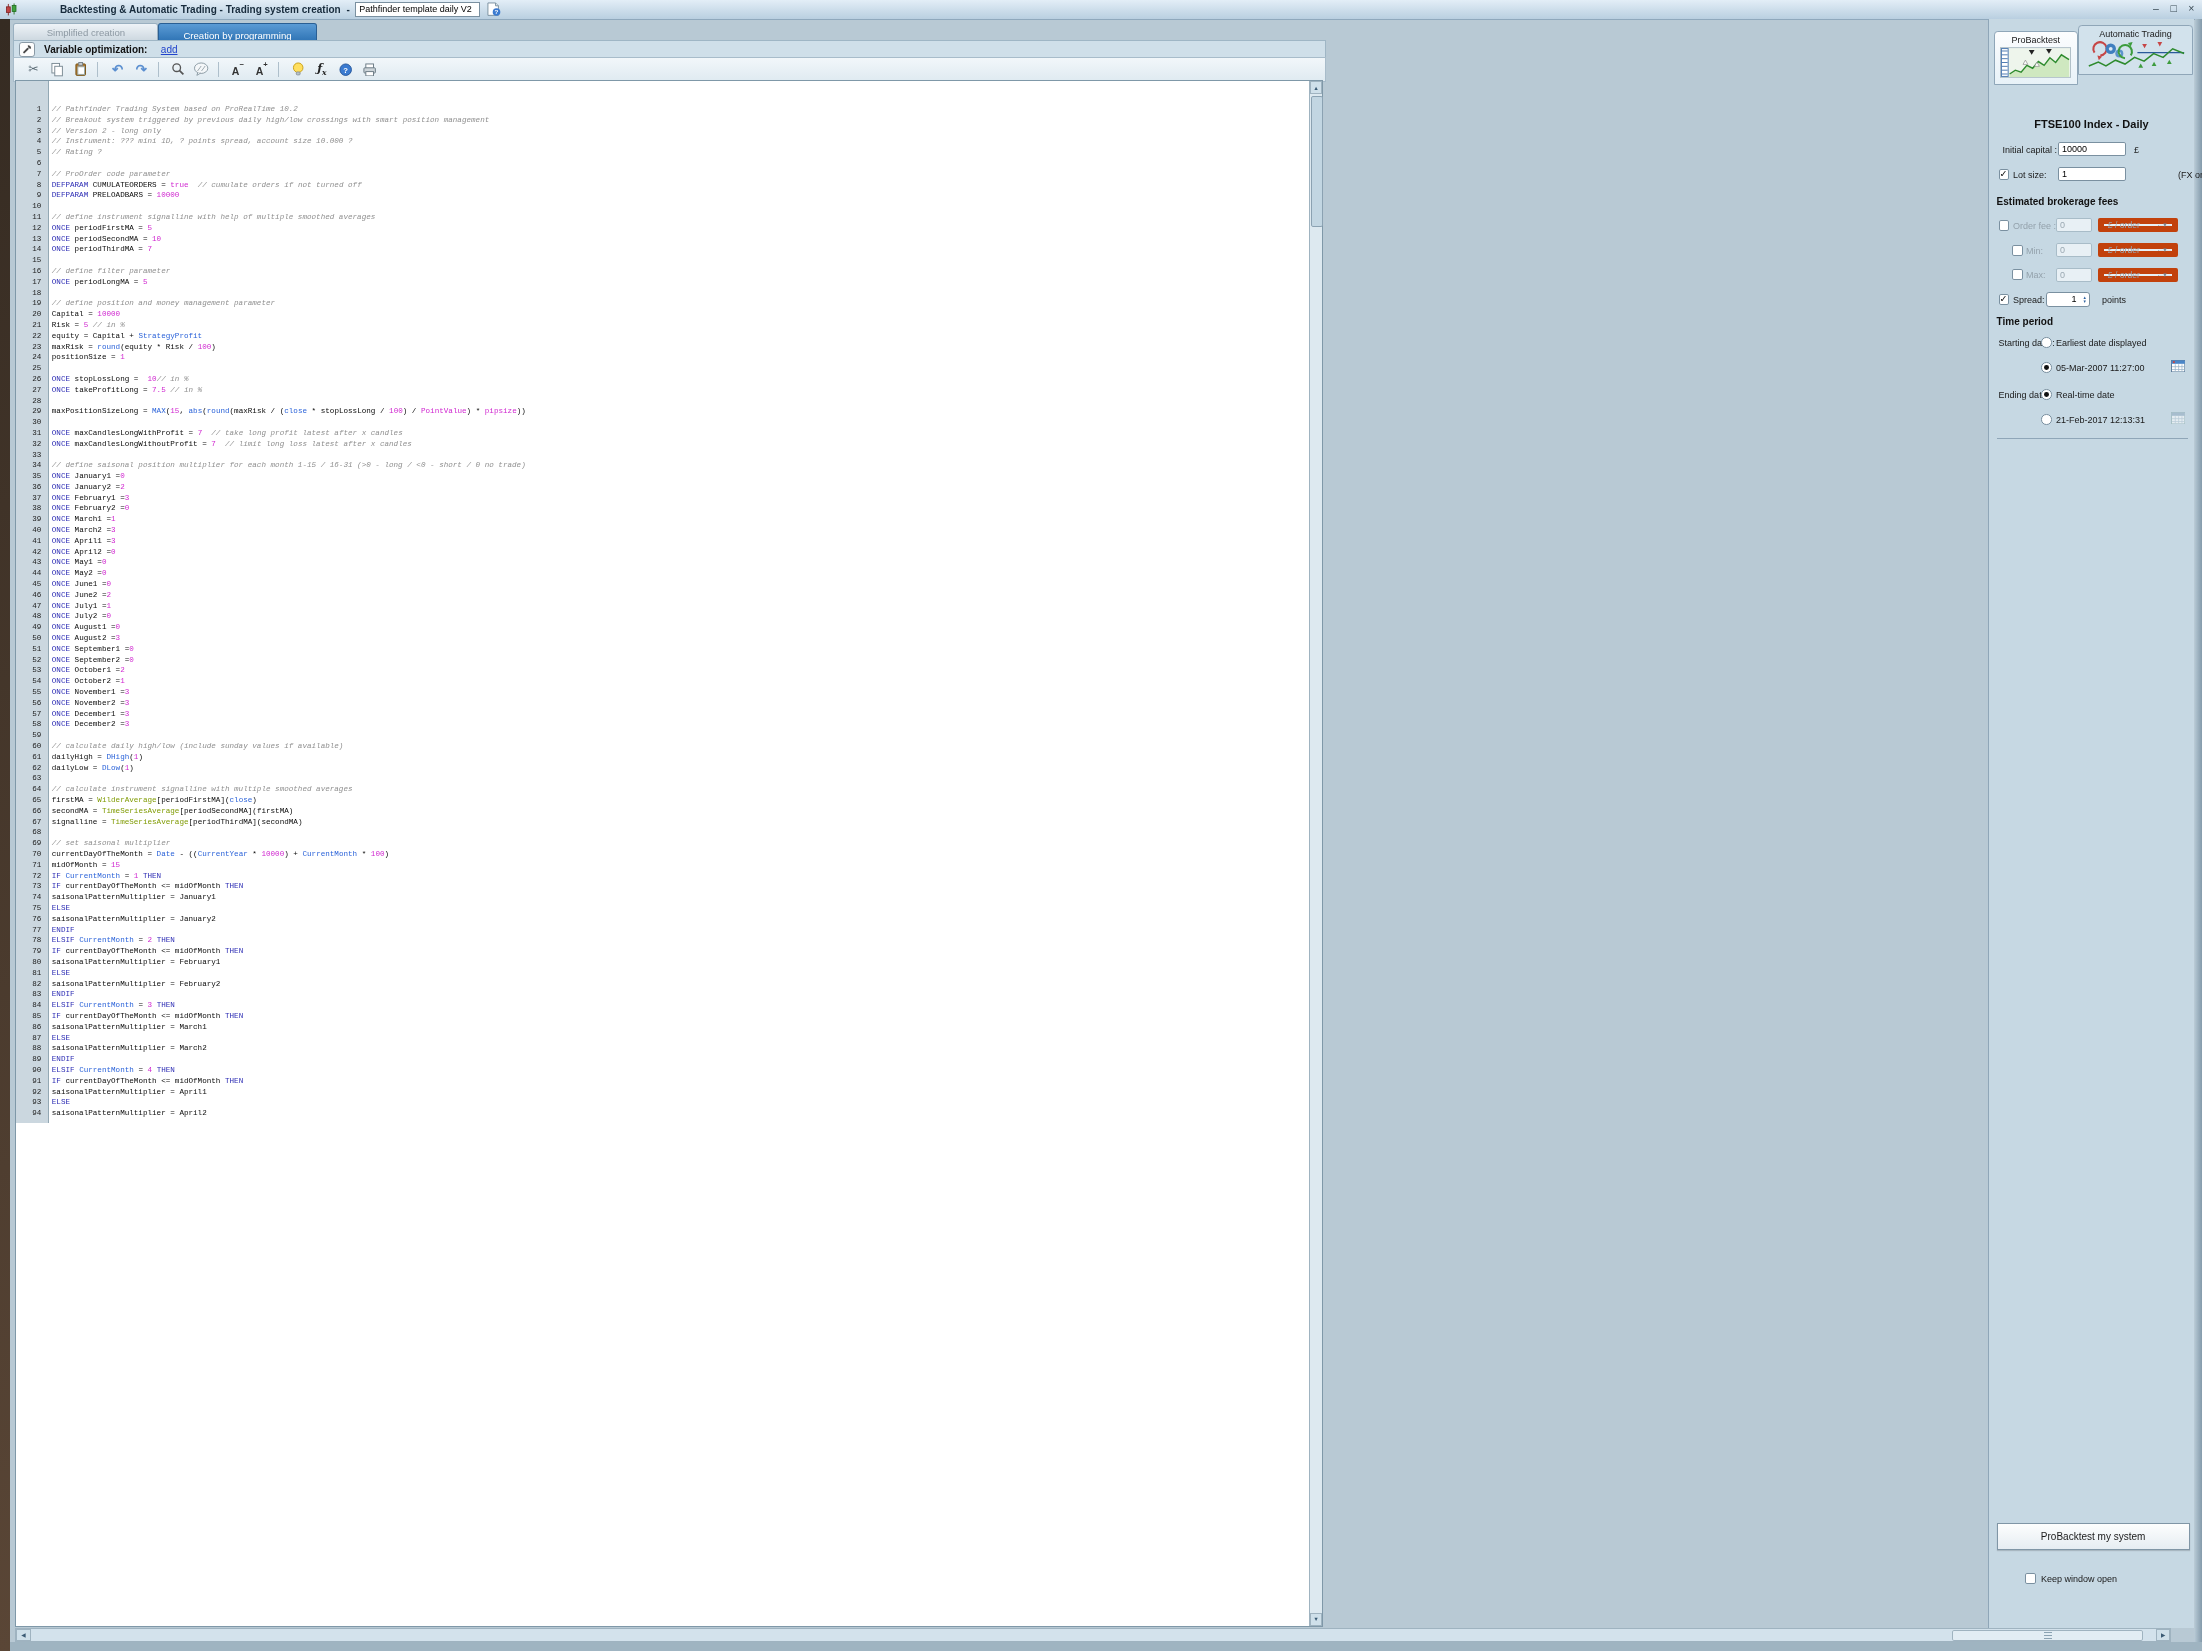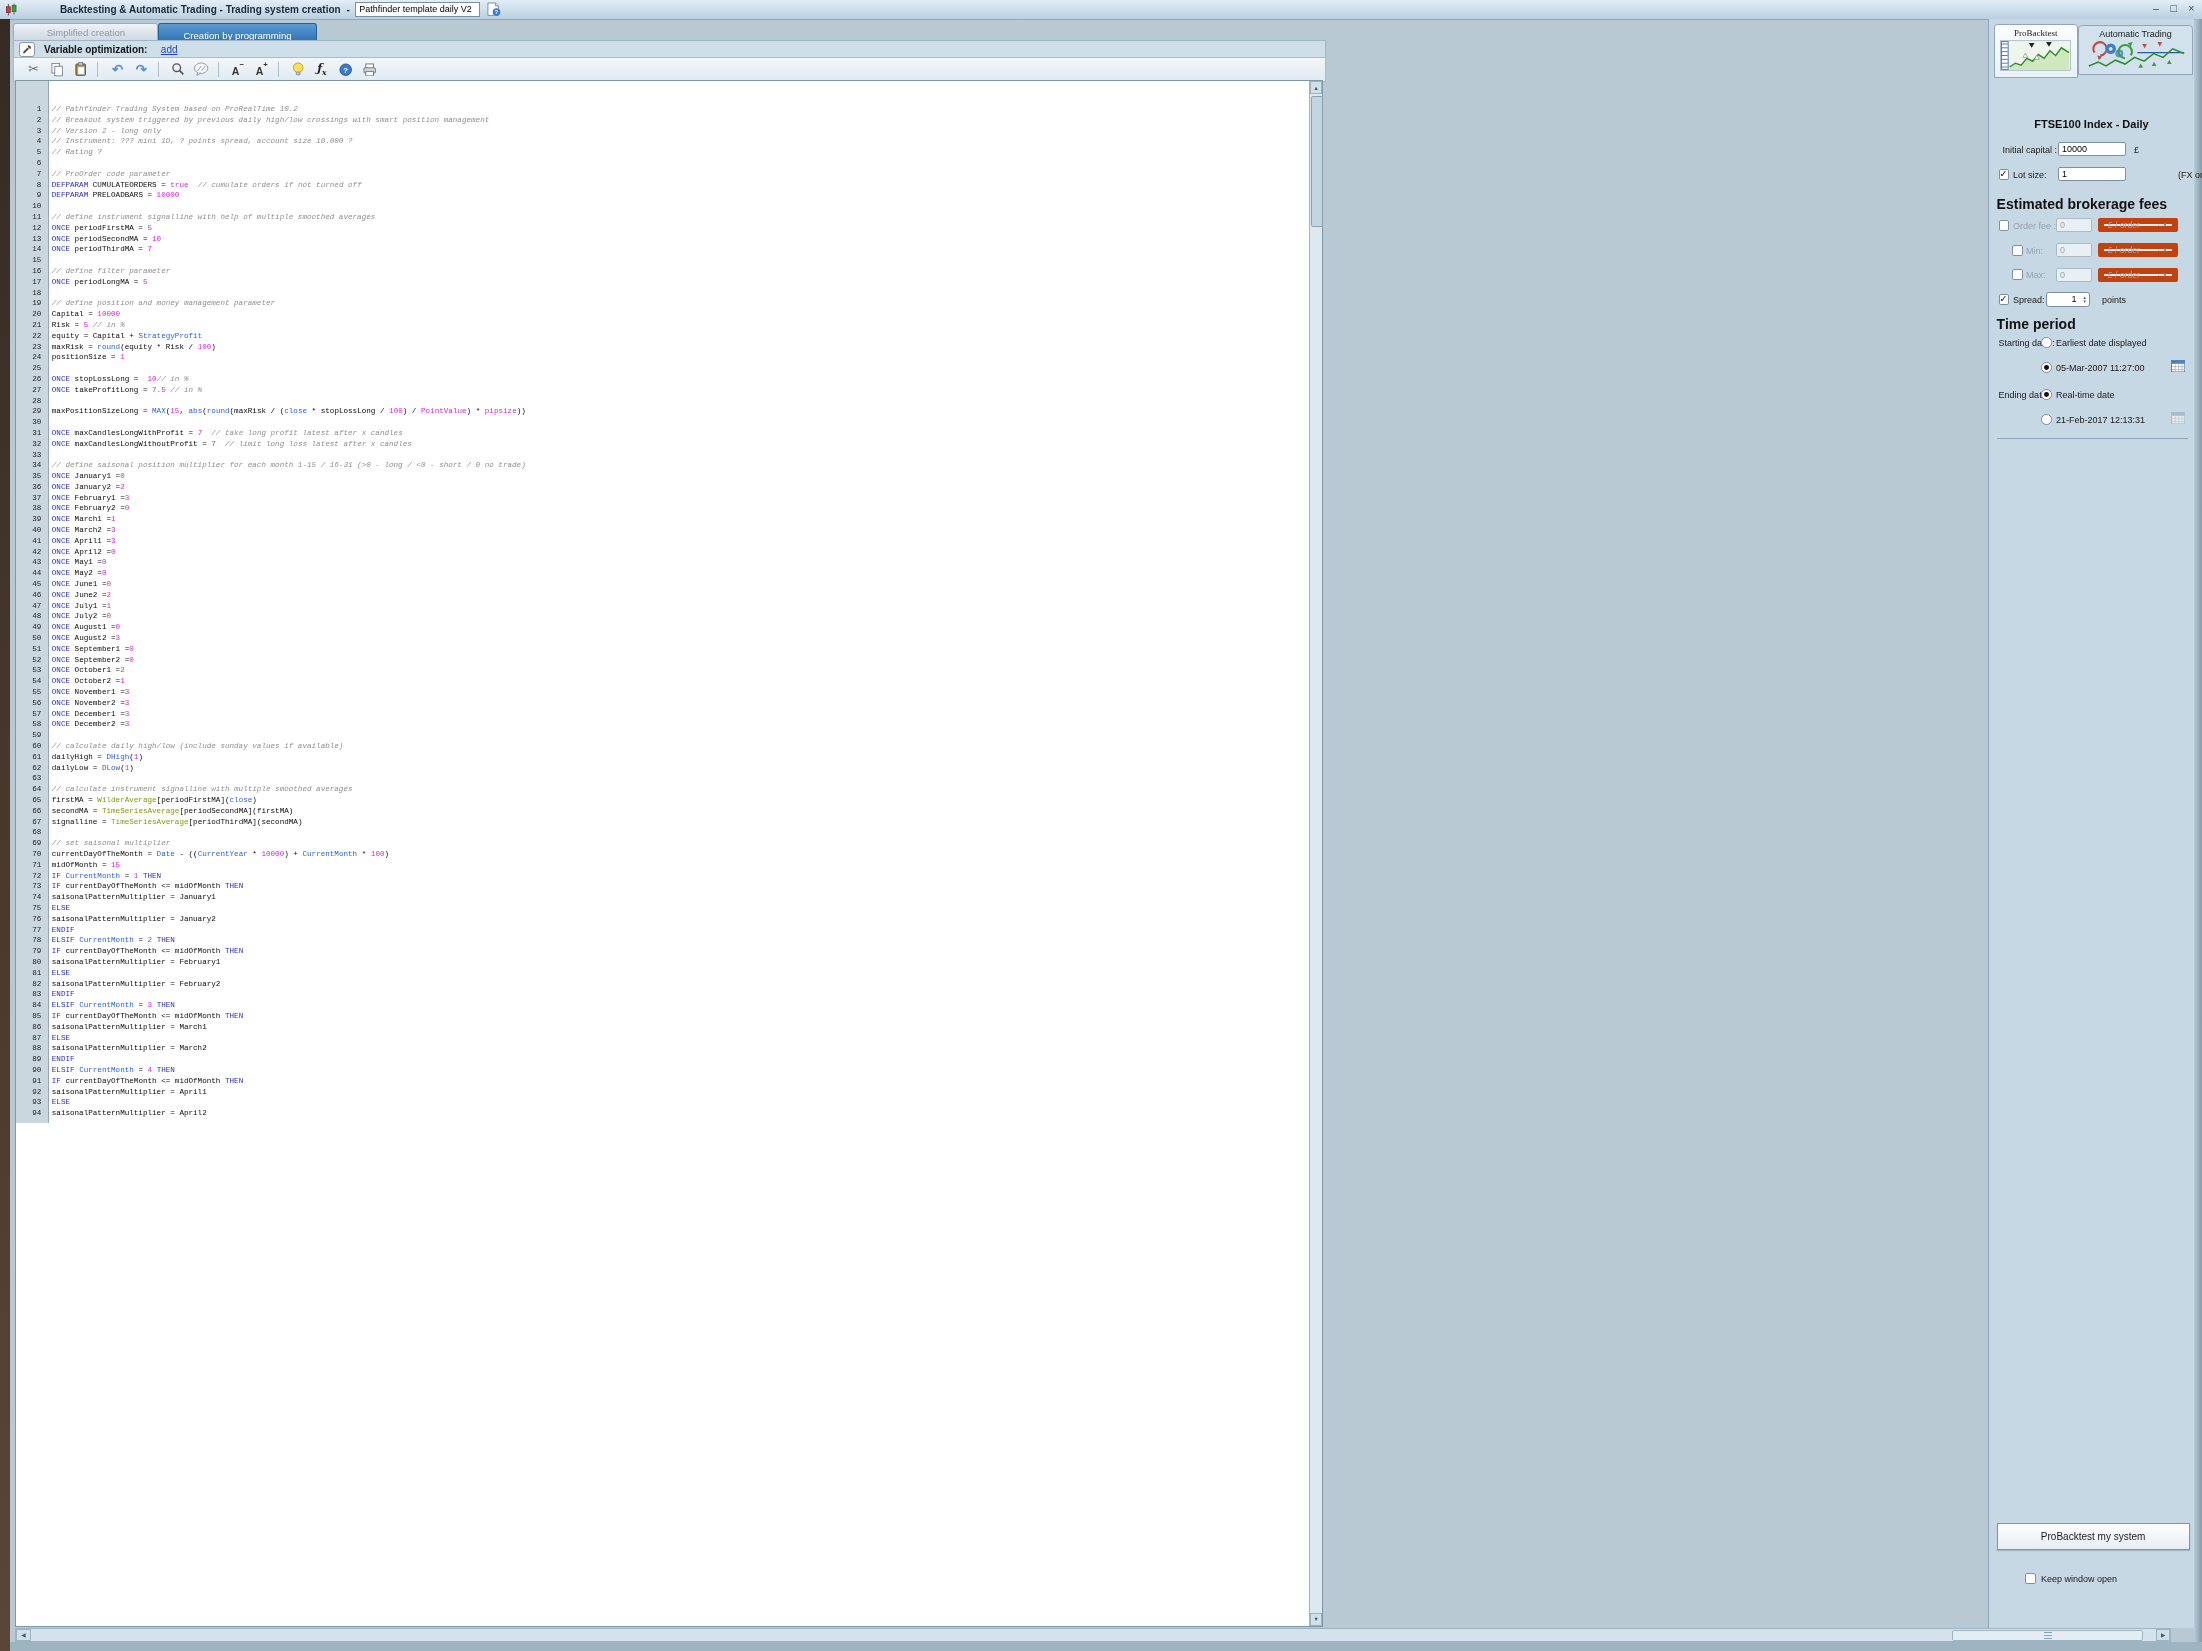--- a/index.html
+++ b/index.html
@@ -68,29 +68,29 @@
   .hscroll{left:15.3px;top:1628px;width:2156px;height:14.3px;background:#d3e2ec;border:1px solid #9fb3c0;box-sizing:border-box;}
   .hbtn{position:absolute;top:0;width:14.3px;height:12.4px;background:#cfe0ea;border:1px solid #9fb3c0;box-sizing:border-box;display:flex;align-items:center;justify-content:center;font-size:5.7px;color:#3a5a74;}
   .hbtn.left{left:0;}
   .hbtn.right{right:0;}
   .hthumb{position:absolute;right:27px;top:1px;width:191px;height:10.5px;background:#e2edf4;border:1px solid #9fb3c0;box-sizing:border-box;border-radius:1.9px;display:flex;align-items:center;justify-content:center;}
   .grip{width:8.6px;height:4.8px;border-top:1px solid #8aa2b2;border-bottom:1px solid #8aa2b2;background:linear-gradient(#e2edf4 40%,#8aa2b2 40%,#8aa2b2 60%,#e2edf4 60%);}
 
   
   .rpanel{left:1988px;top:19px;width:206px;height:1609px;background:#c6d8e3;border-left:1px solid #8fa6b8;box-sizing:border-box;}
   .ptab{position:absolute;border:1px solid #8fa6b8;border-radius:3.8px 3.8px 0 0;text-align:center;font-size:9px;color:#1a1a1a;}
-  .ptab.active{left:4.8px;top:5px;width:82px;height:52px;background:linear-gradient(#fcfdfe,#e8f2f8);z-index:2;font-family:Liberation Serif, serif;}
+  .ptab.active{left:4.8px;top:12px;width:82px;height:52px;background:linear-gradient(#fcfdfe,#e8f2f8);z-index:2;}
   .ptab.inactive{left:89px;top:5.7px;width:113px;height:48px;background:#d2e2ec;}
   .ptab .tlab{margin-top:2.9px;display:block;}
   .ptab svg{margin-top:1.9px;}
 
   .instr{left:0;top:99px;width:100%;text-align:center;font-size:11px;font-weight:bold;color:#111;}
   .plabel{position:absolute;font-size:9px;color:#1a1a1a;white-space:nowrap;}
   .plabel.dis{color:#94a2ac;}
-  .phead{position:absolute;font-size:14px;font-weight:bold;color:#111;white-space:nowrap;}
+  .phead{position:absolute;font-size:10px;font-weight:bold;color:#111;white-space:nowrap;}
   .pinput{position:absolute;height:14.3px;box-sizing:border-box;border:1px solid #7a90a0;border-radius:1.9px;background:#fff;font-size:9px;font-family:"Liberation Sans",sans-serif;padding:0 2.9px;color:#000;}
   .pinput.dis{background:#e8f0f5;color:#9aa8b2;border-color:#a8bcc8;}
   .pselect{position:absolute;height:14.3px;box-sizing:border-box;border:6px solid #c2410c;border-radius:1.9px;background:#e8f0f5;color:#9aa8b2;font-size:8.6px;display:flex;align-items:center;padding-left:3.8px;}
   .pselect .arrowbox{position:absolute;right:1px;top:1px;bottom:1px;width:12.4px;background:#d8e4ec;border-left:1px solid #a8bcc8;display:flex;align-items:center;justify-content:center;font-size:6.7px;color:#7a8a96;}
   .spin{position:absolute;height:15.3px;box-sizing:border-box;border:1px solid #7a90a0;border-radius:2.9px;background:#fff;font-size:9px;text-align:right;padding-right:12.4px;line-height:13.4px;color:#000;}
   .spinarrows{position:absolute;display:flex;flex-direction:column;align-items:center;justify-content:center;width:9.6px;height:15.3px;font-size:4.8px;color:#2a5f9e;line-height:3.8px;}
 
   .cb{position:absolute;width:10.5px;height:10.5px;background:#fff;border:1px solid #7a90a0;border-radius:1.9px;box-sizing:border-box;}
   .cb.on::after{content:"\2713";position:absolute;left:0px;top:-1.9px;font-size:9.6px;color:#111;}
   .rb{position:absolute;width:10.5px;height:10.5px;background:#fff;border:1px solid #7a90a0;border-radius:50%;box-sizing:border-box;}

